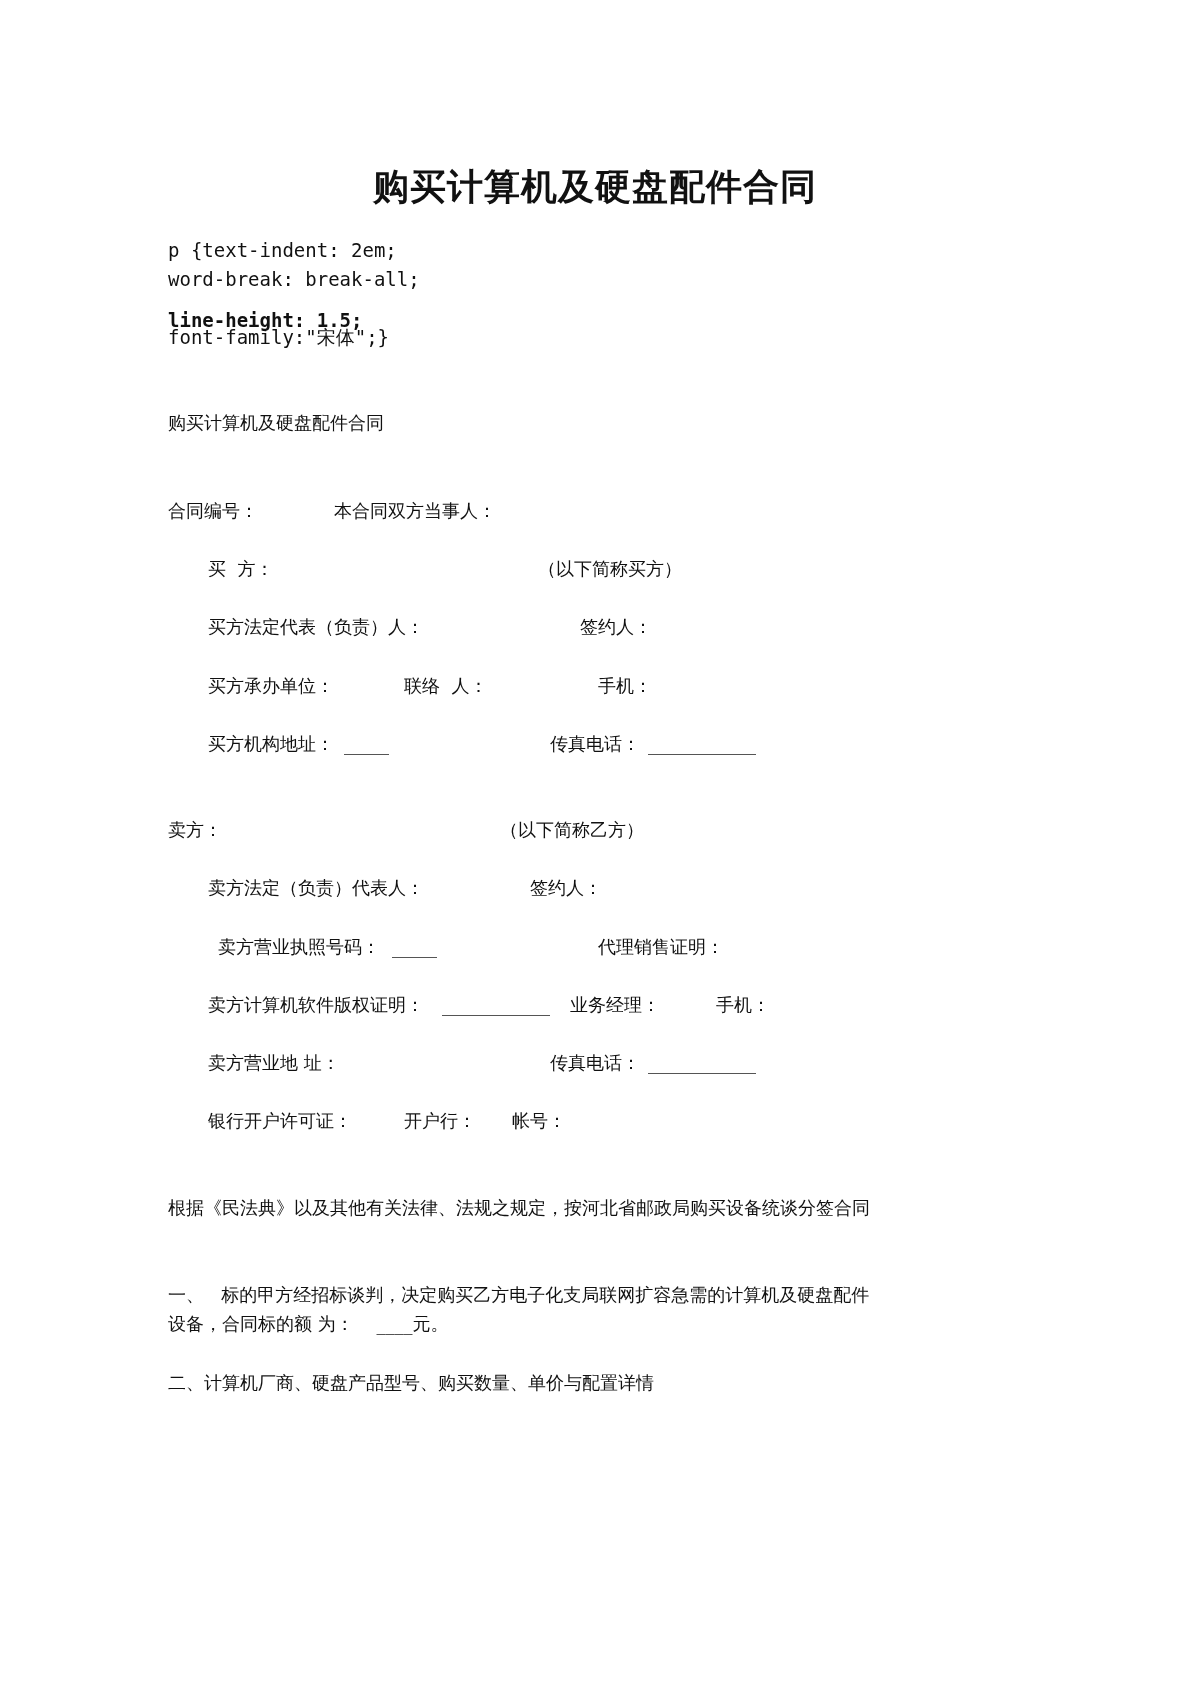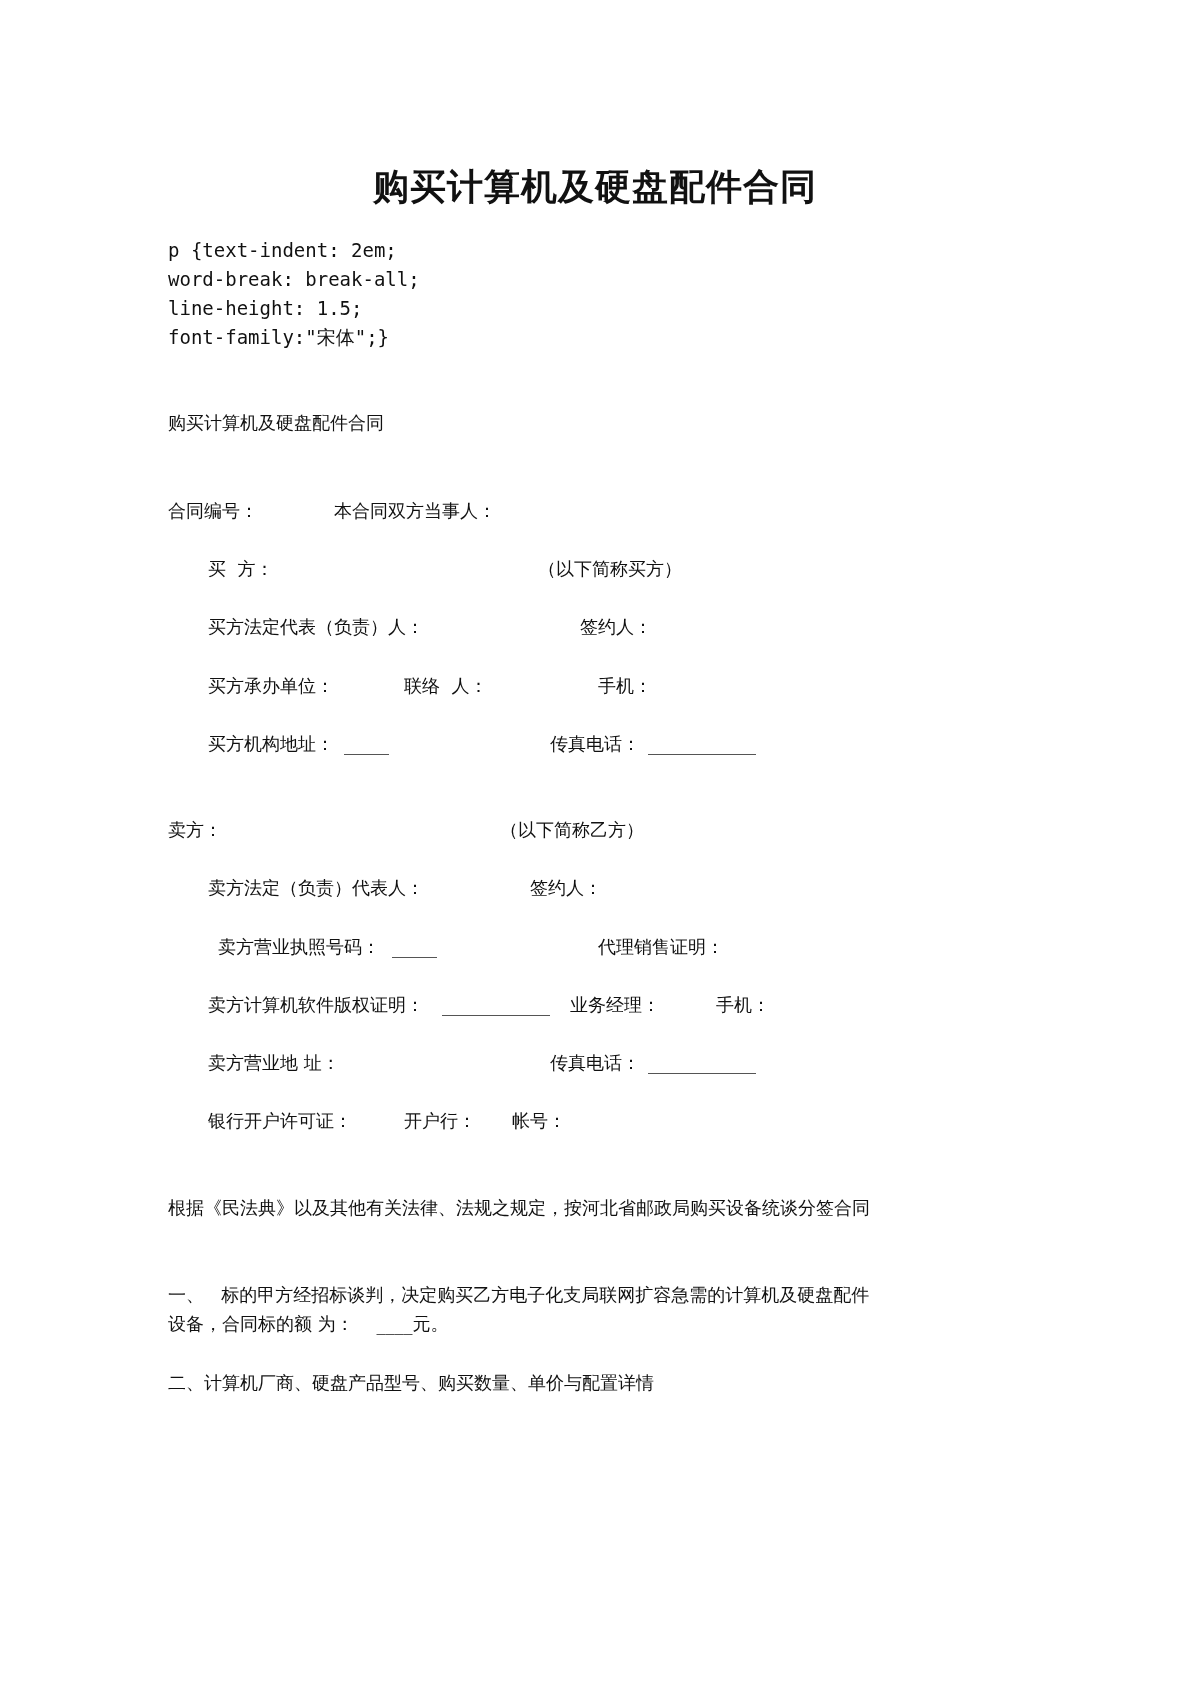--- a/index.html
+++ b/index.html
@@ -35,21 +35,21 @@
   </style>
 </head>
 <body>
 
 <div class="page">
 
   <div class="title">购买计算机及硬盘配件合同</div>
 
   <div class="line mono" style="left:168px; top:238px;">p {text-indent: 2em;</div>
   <div class="line mono" style="left:168px; top:267px;">word-break: break-all;</div>
-  <div class="line mono" style="left:168px; top:296px;">line-height: 1.5;</div>
+  <div class="line mono" style="left:168px; top:308px;font-weight:bold;">line-height: 1.5;</div>
   <div class="line mono" style="left:168px; top:325px;">font-family:"宋体";}</div>
 
   <div class="line" style="left:168px; top:411px;">购买计算机及硬盘配件合同</div>
 
   <div class="line" style="left:168px; top:499px;">合同编号：</div>
   <div class="line" style="left:334px; top:499px;">本合同双方当事人：</div>
 
   <div class="line" style="left:208px; top:557px;">买  方：</div>
   <div class="line" style="left:538px; top:557px;">（以下简称买方）</div>
 

